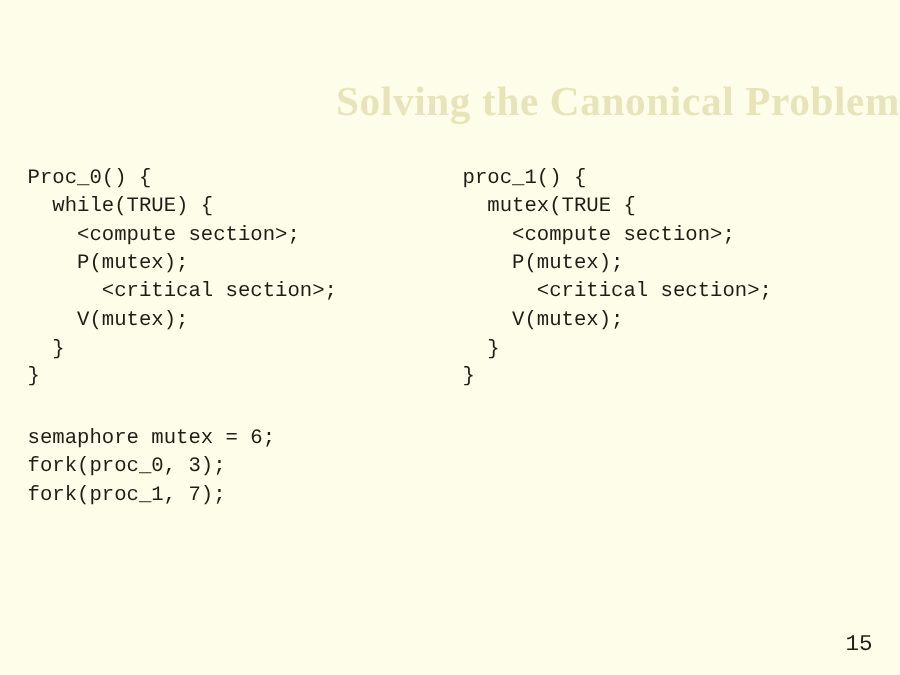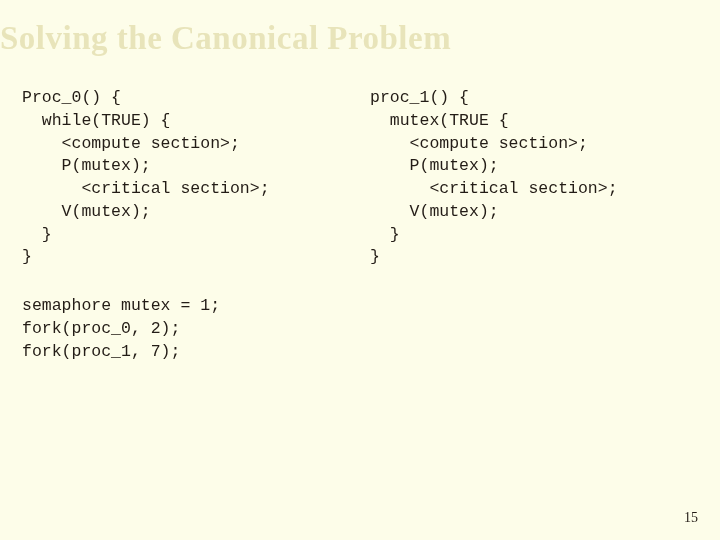--- a/index.html
+++ b/index.html
@@ -9,23 +9,24 @@
     background: #fdfde9;
     font-family: "Courier New", monospace;
     position: relative;
     overflow: hidden;
   }
   .title {
     font-family: Georgia, "Times New Roman", serif;
     font-weight: bold;
     font-size: 33px;
     color: #e8e4ba;
-    text-align: left;
+    text-align: right;
     padding-top: 20px;
     letter-spacing: 0.5px;
+    margin-top: 44px;
   }
   .content {
     display: flex;
     padding: 30px 12px 0 22px;
   }
   .col {
     flex: 1;
     font-size: 16.5px;
     line-height: 1.38;
     color: #231c16;
@@ -40,22 +41,22 @@
     font-size: 16.5px;
     line-height: 1.38;
     color: #231c16;
     white-space: pre;
     font-family: "Courier New", monospace;
   }
   .pagenum {
     position: absolute;
     bottom: 14px;
     right: 22px;
-    font-family: Liberation Serif, serif;
-    font-size: 14px;
+    font-family: Liberation Mono, monospace;
+    font-size: 18px;
     color: #231c16;
   }
 </style>
 </head>
 <body>
 
 <h1 class="title">Solving the Canonical Problem</h1>
 
 <div class="content">
   <div class="col"><span>Proc_0() {</span>
@@ -69,17 +70,17 @@
   <div class="col col-right"><span>proc_1() {</span>
 <span>  mutex(TRUE {</span>
 <span>    &lt;compute section&gt;;</span>
 <span>    P(mutex);</span>
 <span>      &lt;critical section&gt;;</span>
 <span>    V(mutex);</span>
 <span>  }</span>
 <span>}</span></div>
 </div>
 
-<div class="footer"><span>semaphore mutex = 1;</span>
-<span>fork(proc_0, 2);</span>
+<div class="footer"><span>semaphore mutex = 6;</span>
+<span>fork(proc_0, 3);</span>
 <span>fork(proc_1, 7);</span></div>
 
 <div class="pagenum">15</div>
 
 </body></html>

